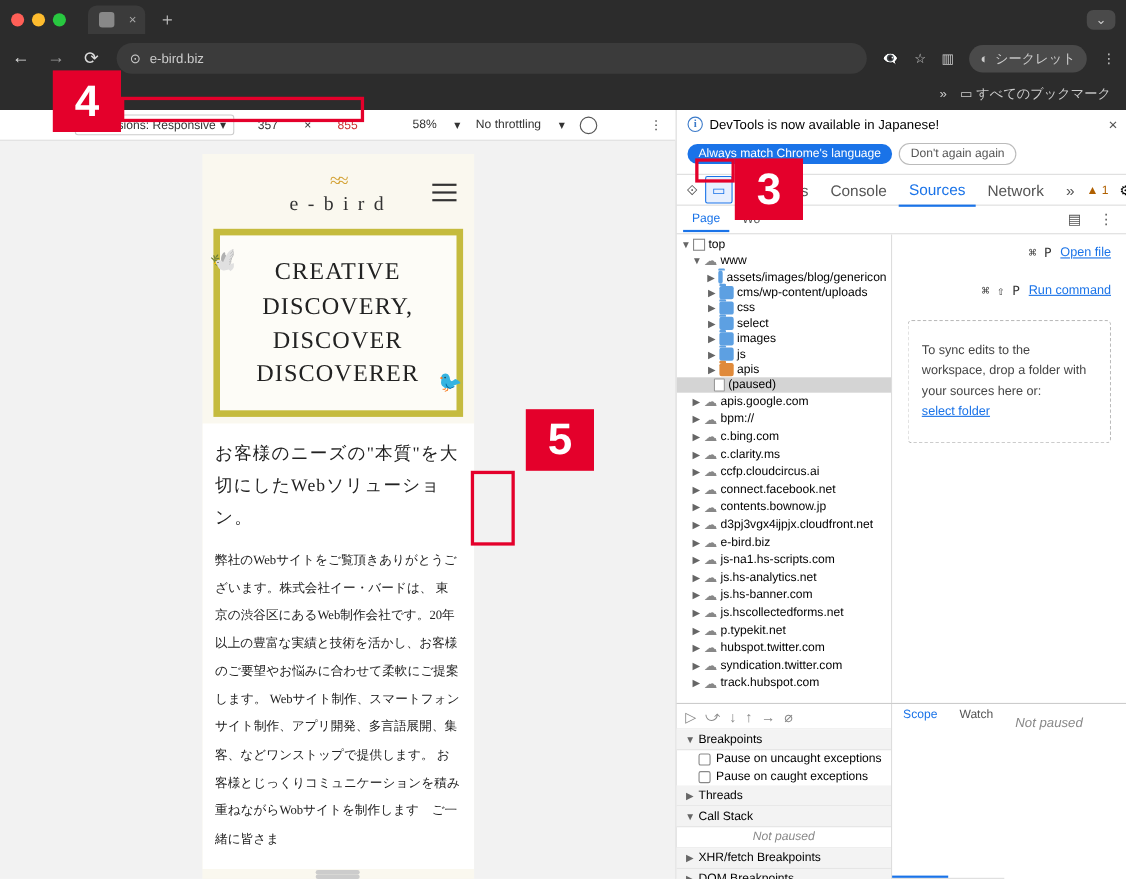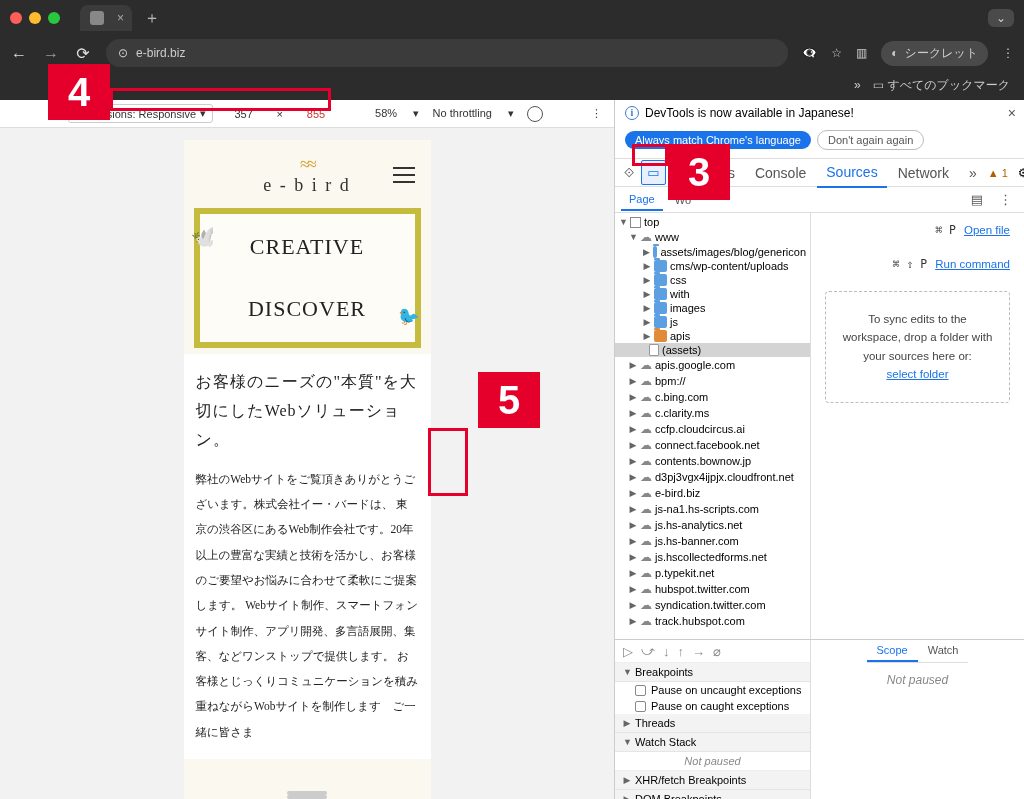--- a/index.html
+++ b/index.html
@@ -90,31 +90,31 @@
 .fold-orange { background: #e08a3a; border-radius: 2px; position: relative; }
 .fold-orange::before { content:""; position:absolute; top:-2px; left:0; width:6px; height:2px; background:#e08a3a; border-radius:1px 1px 0 0;}
 .cloud { color: #888; font-size: 12px; }
 .file-icon { width: 10px; height: 12px; border: 1px solid #999; border-radius: 1px; display: inline-block; background: #fff; }
 .frame-icon { width: 11px; height: 11px; border: 1px solid #888; display: inline-block; }
 
 .workspace { flex: 1; padding: 10px 14px; font-size: 11.5px; display: flex; flex-direction: column; gap: 20px; }
 .ws-cmd { display: flex; justify-content: flex-end; gap: 8px; align-items: center; }
 .ws-cmd .kbd { color: #333; font-family: Menlo, monospace; }
 .ws-link { color: #1a73e8; text-decoration: underline; }
-.ws-drop { border: 1px dashed #bbb; border-radius: 4px; padding: 18px 12px; text-align: center; color: #444; line-height: 1.6; }
+.ws-drop { border: 1px dashed #bbb; border-radius: 4px; padding: 18px 12px; text-align: left; color: #444; line-height: 1.6; }
 
 .dt-lower { border-top: 1px solid #ccc; display: flex; height: 160px; }
 .dbg-left { width: 196px; border-right: 1px solid #ddd; display: flex; flex-direction: column; font-size: 11px; }
 .dbg-tools { display: flex; align-items: center; gap: 8px; padding: 3px 8px; border-bottom: 1px solid #eee; color: #888; }
 .dbg-tools .ti { font-size: 13px; }
 .dbg-sec-h { padding: 3px 8px; background: #f3f3f3; border-bottom: 1px solid #e5e5e5; display: flex; align-items: center; gap: 4px; }
 .chk-row { padding: 2px 8px 2px 20px; display: flex; align-items: center; gap: 5px; }
 .chk { width: 11px; height: 11px; border: 1px solid #888; border-radius: 2px; }
 .np { text-align: center; color: #888; font-style: italic; padding: 3px; border-bottom: 1px solid #eee; }
-.dbg-right { flex: 1; display: flex; flex-direction: column; align-items: center; }
+.dbg-right { flex: 1; display: flex; flex-direction: row; }
 .dbg-tabs { display: flex; border-bottom: 1px solid #ddd; }
 .dbg-tab { padding: 4px 10px; font-size: 11px; color: #555; }
 .dbg-tab.active { color: #1a73e8; border-bottom: 2px solid #1a73e8; }
 .np2 { text-align: center; color: #888; font-style: italic; padding: 10px; }
 
 
 .callout { position: absolute; background: #e4002b; color: #fff; font-size: 40px; font-weight: 700; display: flex; align-items: center; justify-content: center; z-index: 50; font-family: Arial, sans-serif; }
 .red-border { position: absolute; border: 3px solid #e4002b; z-index: 49; }
 
 .scrollbar-gutter { overflow-y: scroll; }
@@ -202,22 +202,23 @@
           <div class="hamburger">
               <div></div>
               <div></div>
               <div></div>
             </div>
         </div>
         <div class="hero">
           <span class="bird-l">🕊️</span>
           <h1>
             <span>CREATIVE</span><br>
-            <br>
+            <span>DISCOVERY,</span><br>
             <span>DISCOVER</span><br>
+            <span>DISCOVERER</span>
           </h1>
           <span class="bird-r">🐦</span>
         </div>
         <div class="ph-body">
           <div class="ph-h2">お客様のニーズの"本質"を大切にしたWebソリューション。</div>
           <div class="ph-p">弊社のWebサイトをご覧頂きありがとうございます。株式会社イー・バードは、 東京の渋谷区にあるWeb制作会社です。20年以上の豊富な実績と技術を活かし、お客様のご要望やお悩みに合わせて柔軟にご提案します。 Webサイト制作、スマートフォンサイト制作、アプリ開発、多言語展開、集客、などワンストップで提供します。 お客様とじっくりコミュニケーションを積み重ねながらWobサイトを制作します　ご一緒に皆さま</div>
         </div>
 
       </div>
     </div>
@@ -283,41 +284,41 @@
               <span>cms/wp-content/uploads</span>
             </div>
             <div class="tree-row" style="padding-left: 28px;">
               <span class="caret">▶</span>
               <span class="fold-icon fold-closed"></span>
               <span>css</span>
             </div>
             <div class="tree-row" style="padding-left: 28px;">
               <span class="caret">▶</span>
               <span class="fold-icon fold-closed"></span>
-              <span>with</span>
+              <span>select</span>
             </div>
             <div class="tree-row" style="padding-left: 28px;">
               <span class="caret">▶</span>
               <span class="fold-icon fold-closed"></span>
               <span>images</span>
             </div>
             <div class="tree-row" style="padding-left: 28px;">
               <span class="caret">▶</span>
               <span class="fold-icon fold-closed"></span>
               <span>js</span>
             </div>
           </div>
         <div class="tree-row" style="padding-left:28px">
             <span class="caret">▶</span>
             <span class="fold-icon fold-orange"></span>
             <span>apis</span>
           </div>
         <div class="tree-row sel" style="padding-left:34px">
             <span class="file-icon"></span>
-            <span>(assets)</span>
+            <span>(paused)</span>
           </div>
         <div id="tree-domains">
             <div class="tree-row" style="padding-left: 14px;">
               <span class="caret">▶</span>
               <span class="cloud">☁</span>
               <span>apis.google.com</span>
             </div>
             <div class="tree-row" style="padding-left: 14px;">
               <span class="caret">▶</span>
               <span class="cloud">☁</span>
@@ -436,21 +437,21 @@
         <div class="chk-row">
             <span class="chk"></span>
             <span>Pause on caught exceptions</span>
           </div>
         <div class="dbg-sec-h">
             <span class="caret">▶</span>
             <span>Threads</span>
           </div>
         <div class="dbg-sec-h">
             <span class="caret">▼</span>
-            <span>Watch Stack</span>
+            <span>Call Stack</span>
           </div>
         <div class="np">Not paused</div>
         <div class="dbg-sec-h">
             <span class="caret">▶</span>
             <span>XHR/fetch Breakpoints</span>
           </div>
         <div class="dbg-sec-h">
             <span class="caret">▶</span>
             <span>DOM Breakpoints</span>
           </div>

